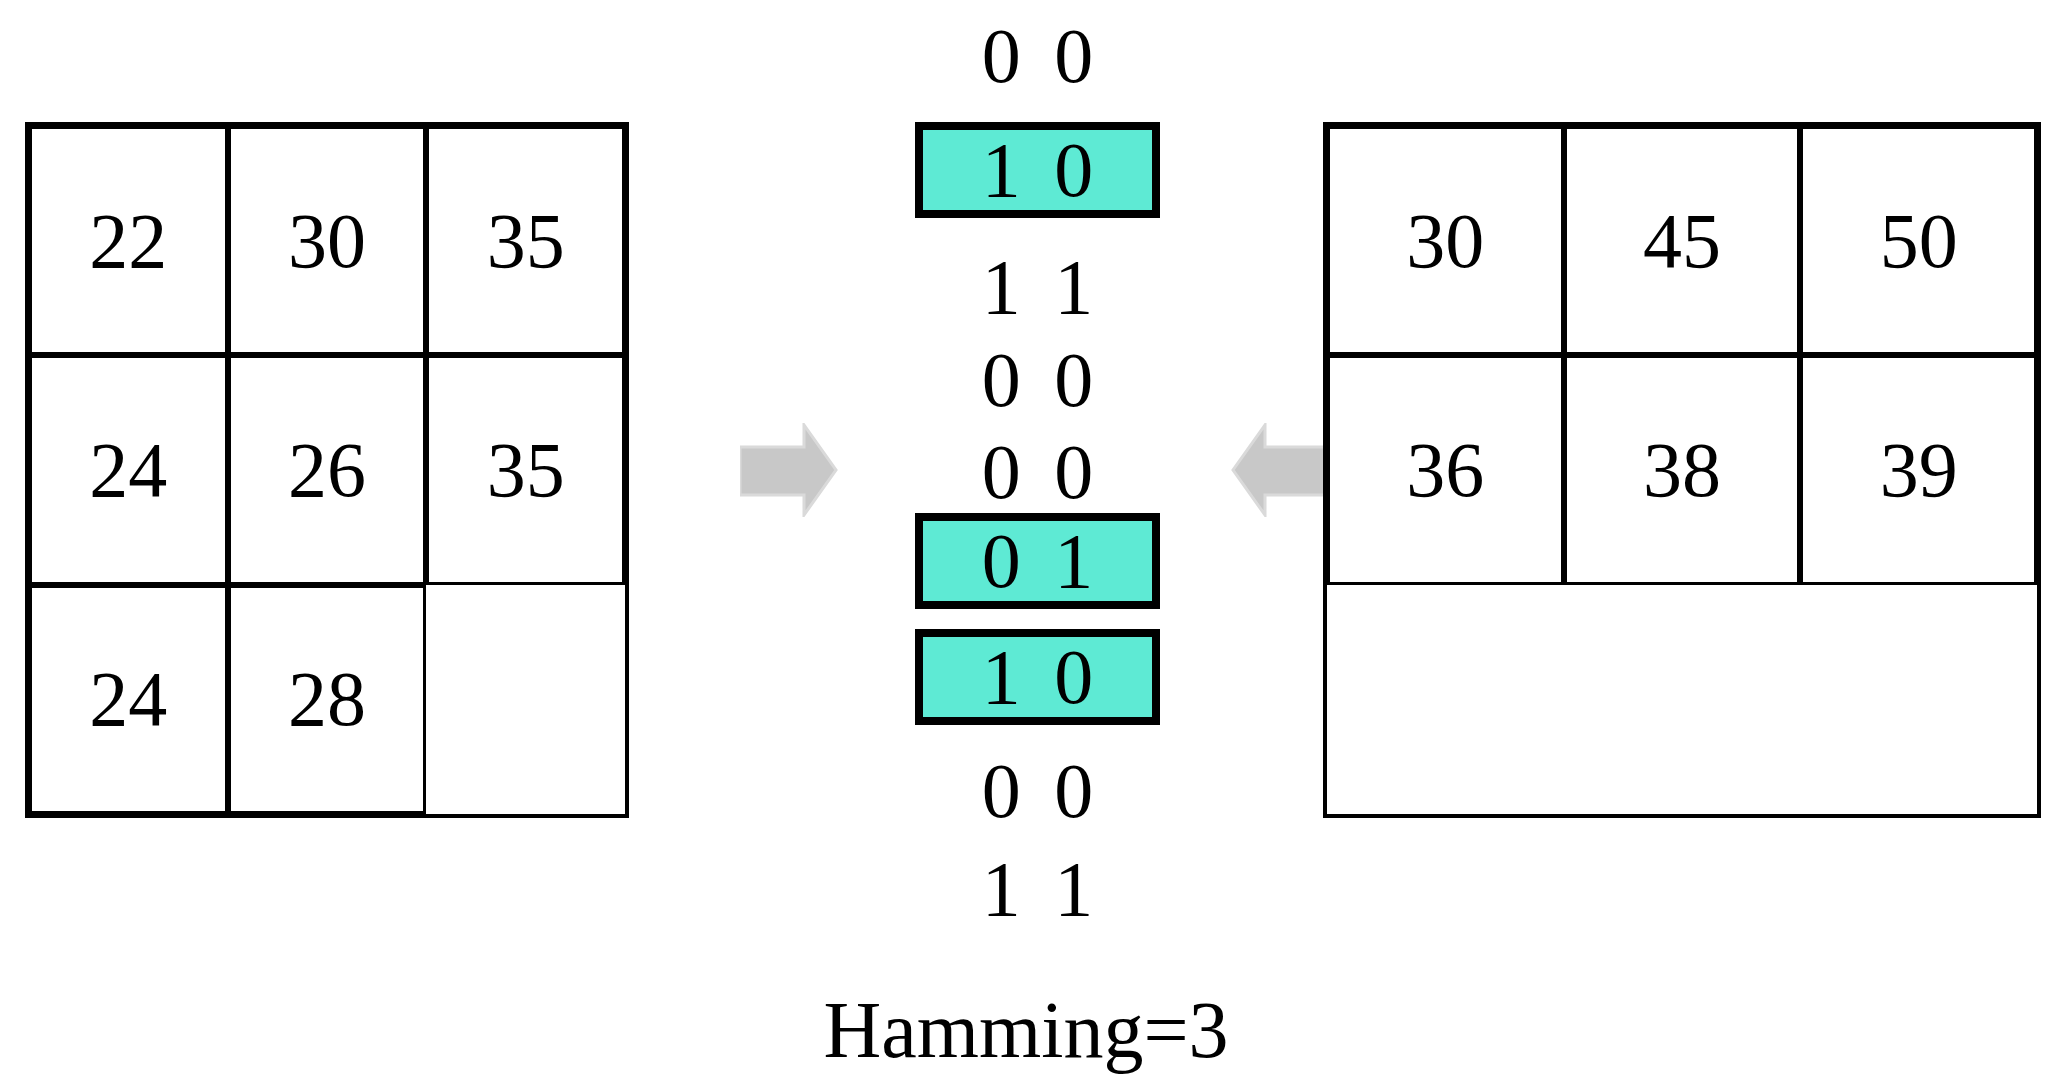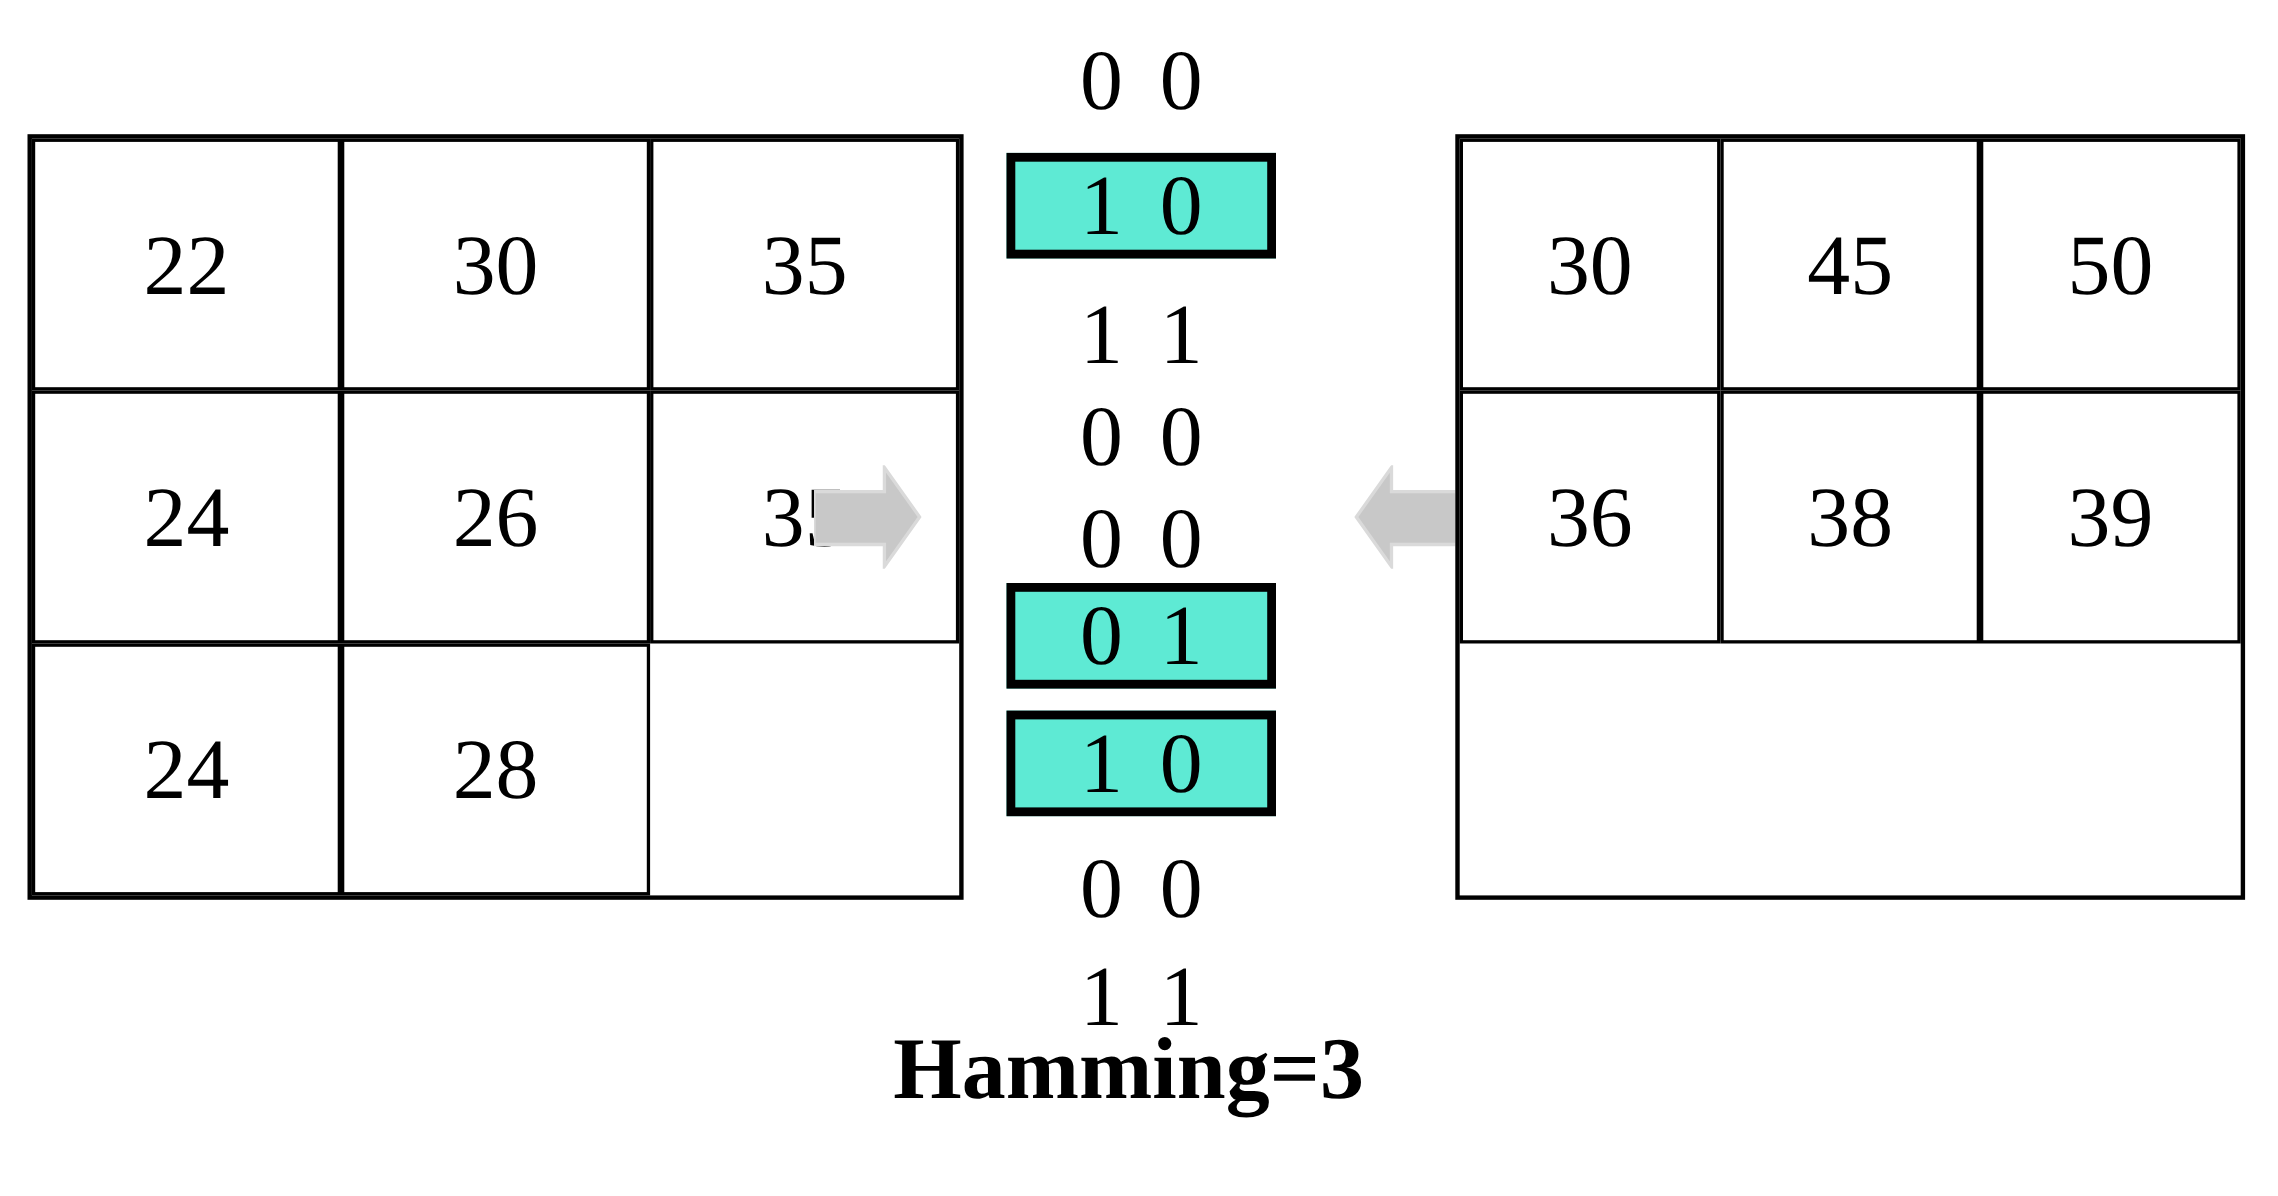--- a/index.html
+++ b/index.html
@@ -18,36 +18,36 @@
     position: absolute;
     top: 122px;
     height: 696px;
     display: grid;
     grid-template-columns: repeat(3, 1fr);
     grid-template-rows: repeat(3, 1fr);
     border: 4px solid #000;
     box-sizing: border-box;
     background: #fff;
   }
-  #left-grid  { left: 25px;   width: 851px; }
+  #left-grid  { left: 25px;   width: 604px; }
   #right-grid { left: 1323px; width: 718px; }
   .cell {
     border: 3px solid #000;
     display: flex;
     align-items: center;
     justify-content: center;
     font-size: 78px;
     line-height: 1;
   }
 
   
   .bits-column {
     position: absolute;
     left: 915px;
-    top: 17px;
+    top: 0;
     width: 245px;
     height: 950px;
   }
   .bit-row {
     position: absolute;
     left: 0;
     width: 100%;
     height: 96px;
     display: flex;
     align-items: center;
@@ -64,29 +64,28 @@
   
   .arrow { position: absolute; top: 423px; width: 98px; height: 94px; }
   #arrow-right { left: 740px; }
   #arrow-left  { left: 1231px; }
   .arrow polygon { stroke: #dadada; stroke-width: 3; }
 
   
   .caption {
     position: absolute;
     left: 676px;
-    top: 917px;
+    top: 975px;
     width: 700px;
     height: 110px;
     display: flex;
     align-items: center;
     justify-content: center;
     font-size: 80px;
     line-height: 1;
-    font-weight: bold;
   }
 </style>
 </head>
 <body>
 
 <div class="canvas">
 
   <div class="grid" id="left-grid">
       <div class="cell">22</div>
       <div class="cell">30</div>

